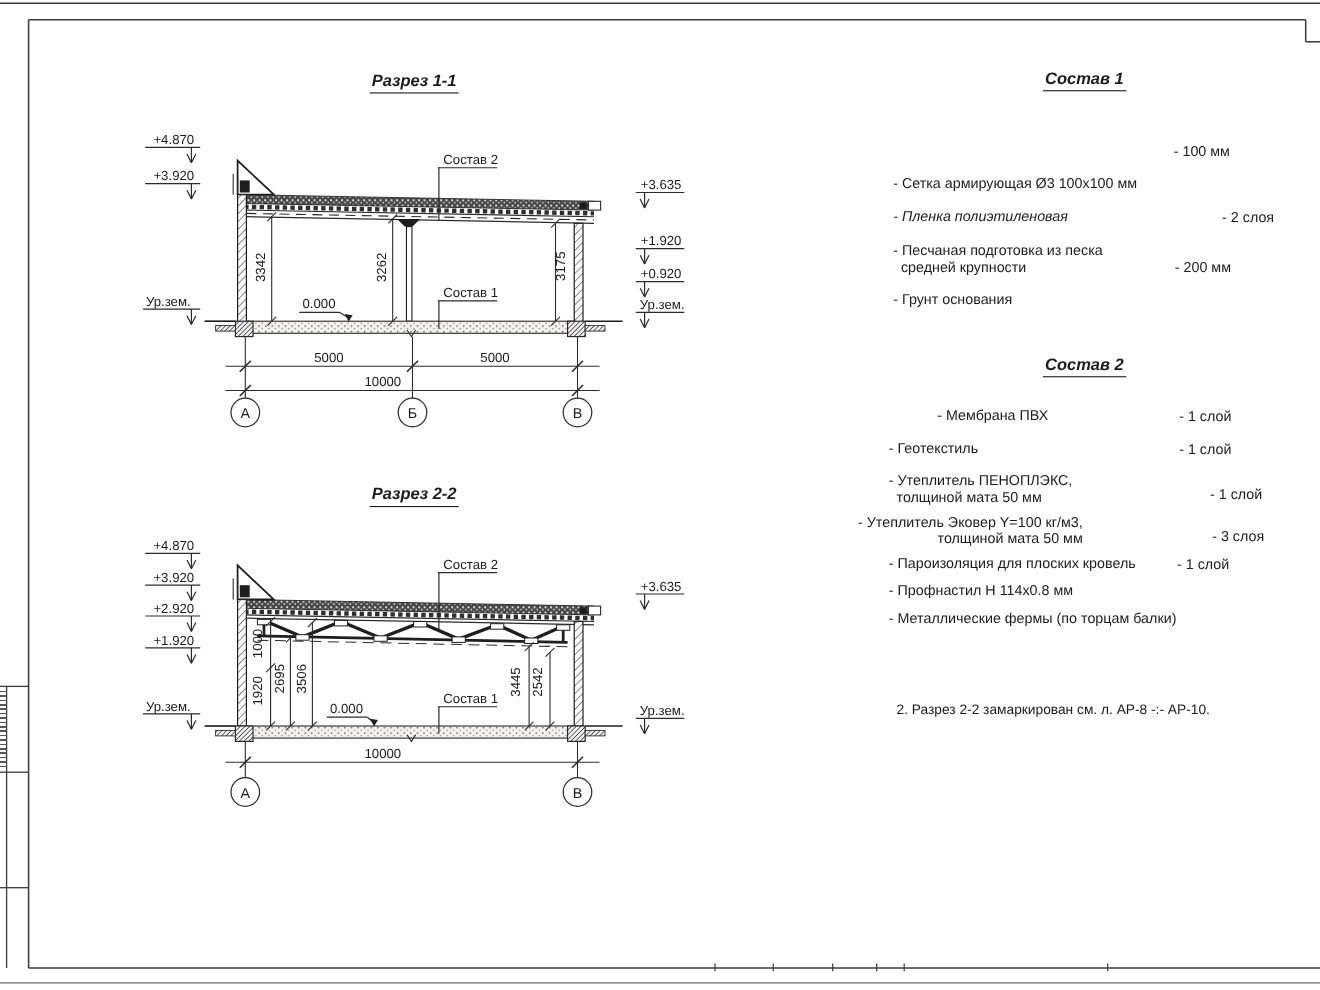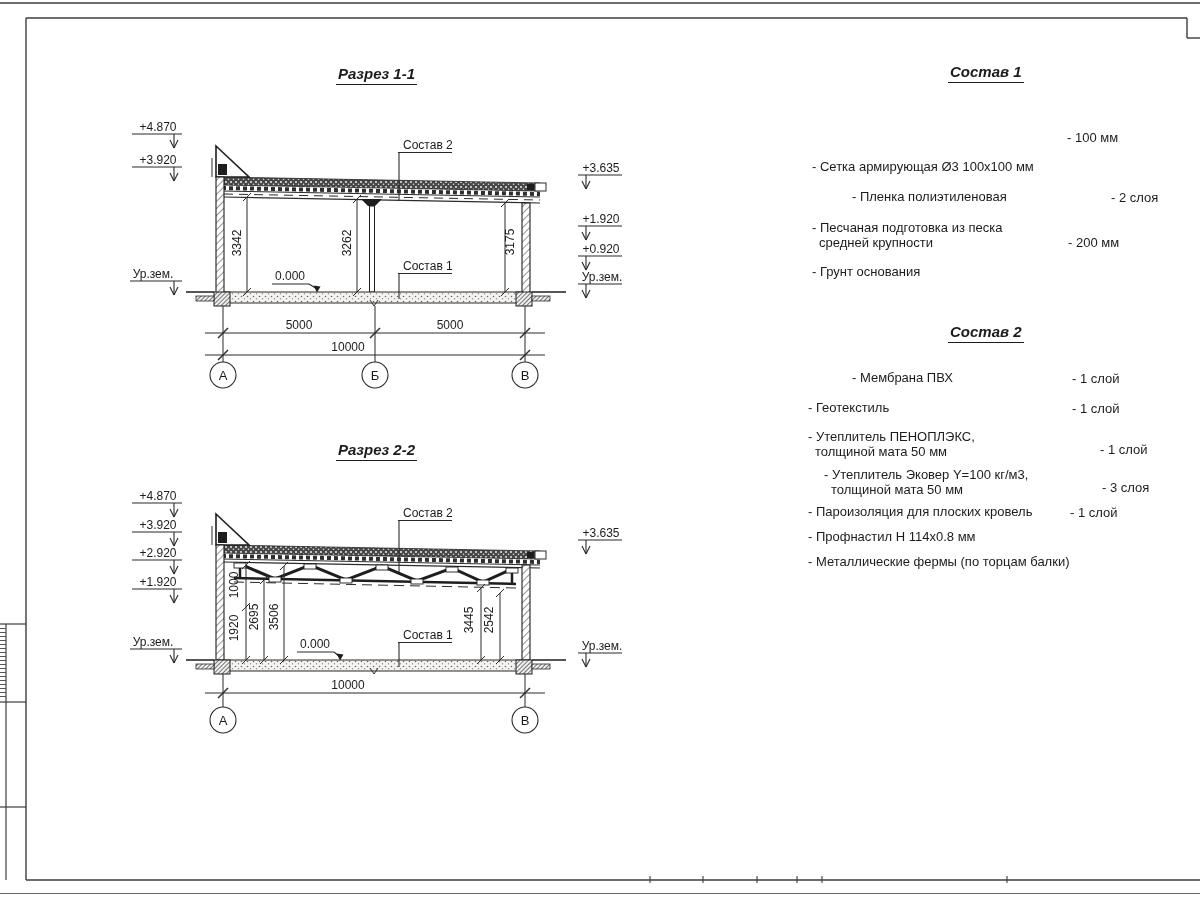--- a/index.html
+++ b/index.html
@@ -367,21 +367,21 @@
 
 <span class="abs head" style="left:948px;top:63px;">Состав 1</span>
 <span class="abs head" style="left:948px;top:323px;">Состав 2</span>
 
 <span class="abs val" style="left:1067px;top:130px;">- 100 мм</span>
 
 <div class="abs li" style="left:812px;top:160px;">
   <div>- Сетка армирующая Ø3 100х100 мм</div>
 </div>
 
-<div class="abs li" style="left:852px;top:190px;">
+<div class="abs li" style="left:812px;top:190px;font-style:italic;">
   <div>- Пленка полиэтиленовая</div>
 </div>
 <span class="abs val" style="left:1063px;top:190px;margin-left:48px;">- 2 слоя</span>
 
 <div class="abs li" style="left:812px;top:221px;">
   <div>- Песчаная подготовка из песка</div>
   <div class="l2">средней крупности</div>
 </div>
 <span class="abs val" style="left:1068px;top:235px;">- 200 мм</span>
 
@@ -398,37 +398,38 @@
   <div>- Геотекстиль</div>
 </div>
 <span class="abs val" style="left:1072px;top:401px;">- 1 слой</span>
 
 <div class="abs li" style="left:808px;top:430px;">
   <div>- Утеплитель ПЕНОПЛЭКС,</div>
   <div class="l2">толщиной мата 50 мм</div>
 </div>
 <span class="abs val" style="left:1100px;top:442px;">- 1 слой</span>
 
-<div class="abs li" style="left:824px;top:468px;">
+<div class="abs li" style="left:780px;top:468px;text-align:right;">
   <div>- Утеплитель Эковер Y=100 кг/м3,</div>
   <div class="l2">толщиной мата 50 мм</div>
 </div>
 <span class="abs val" style="left:1102px;top:480px;">- 3 слоя</span>
 
 <div class="abs li" style="left:808px;top:505px;">
   <div>- Пароизоляция для плоских кровель</div>
 </div>
 <span class="abs val" style="left:1070px;top:505px;">- 1 слой</span>
 
 <div class="abs li" style="left:808px;top:530px;">
   <div>- Профнастил Н 114х0.8 мм</div>
 </div>
 
 <div class="abs li" style="left:808px;top:555px;">
   <div>- Металлические фермы (по торцам балки)</div>
 </div>
 
 <div class="abs note" style="left:815px;top:637px;">
+  <div>2. Разрез 2-2 замаркирован см. л. АР-8 -:- АР-10.</div>
 </div>
 
 <div class="abs stamp-smudge" style="left:0px;top:628px;"></div>
 
 </div>
 
 </body></html>

